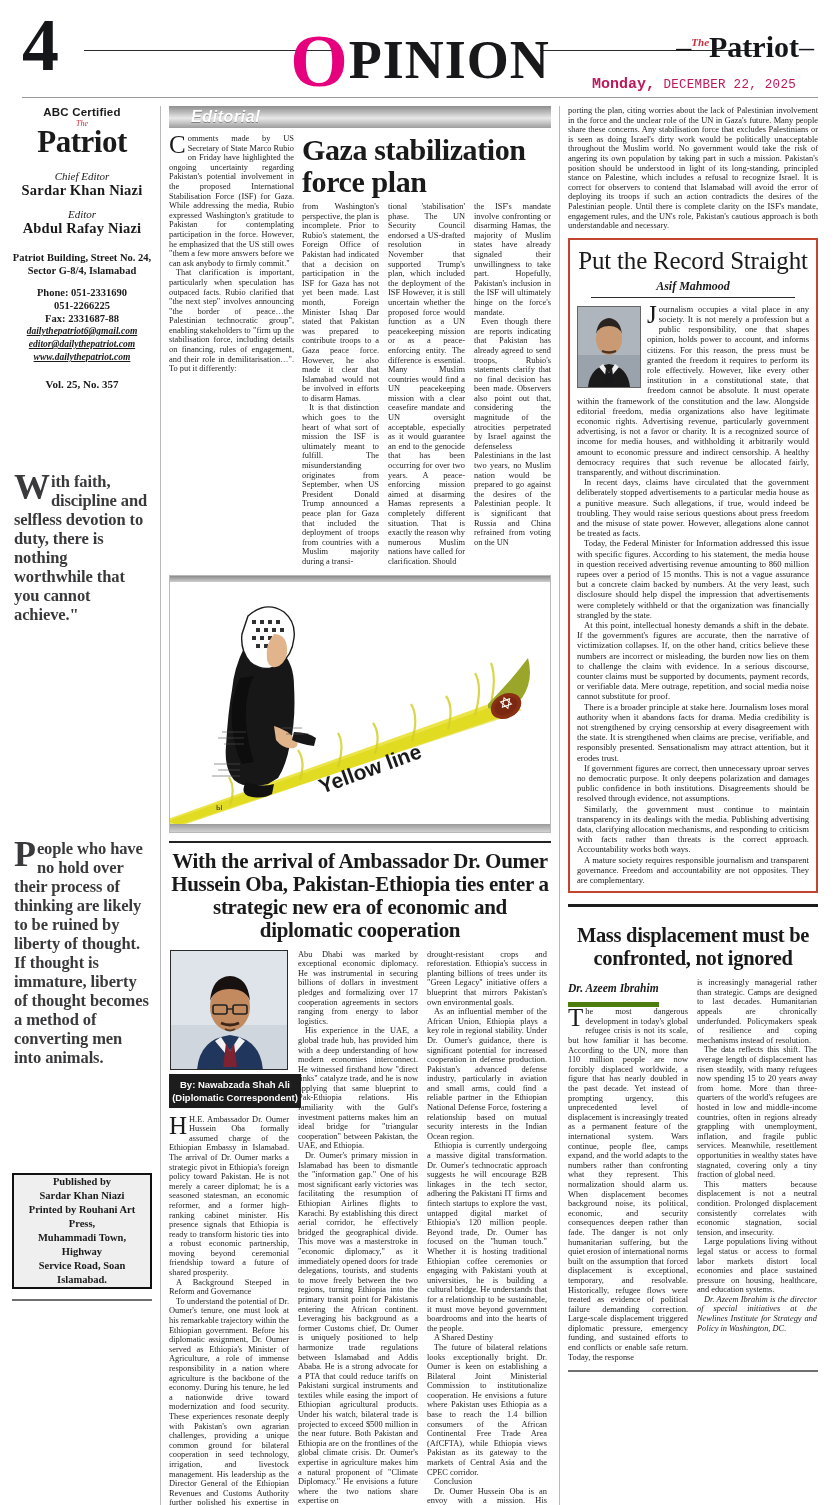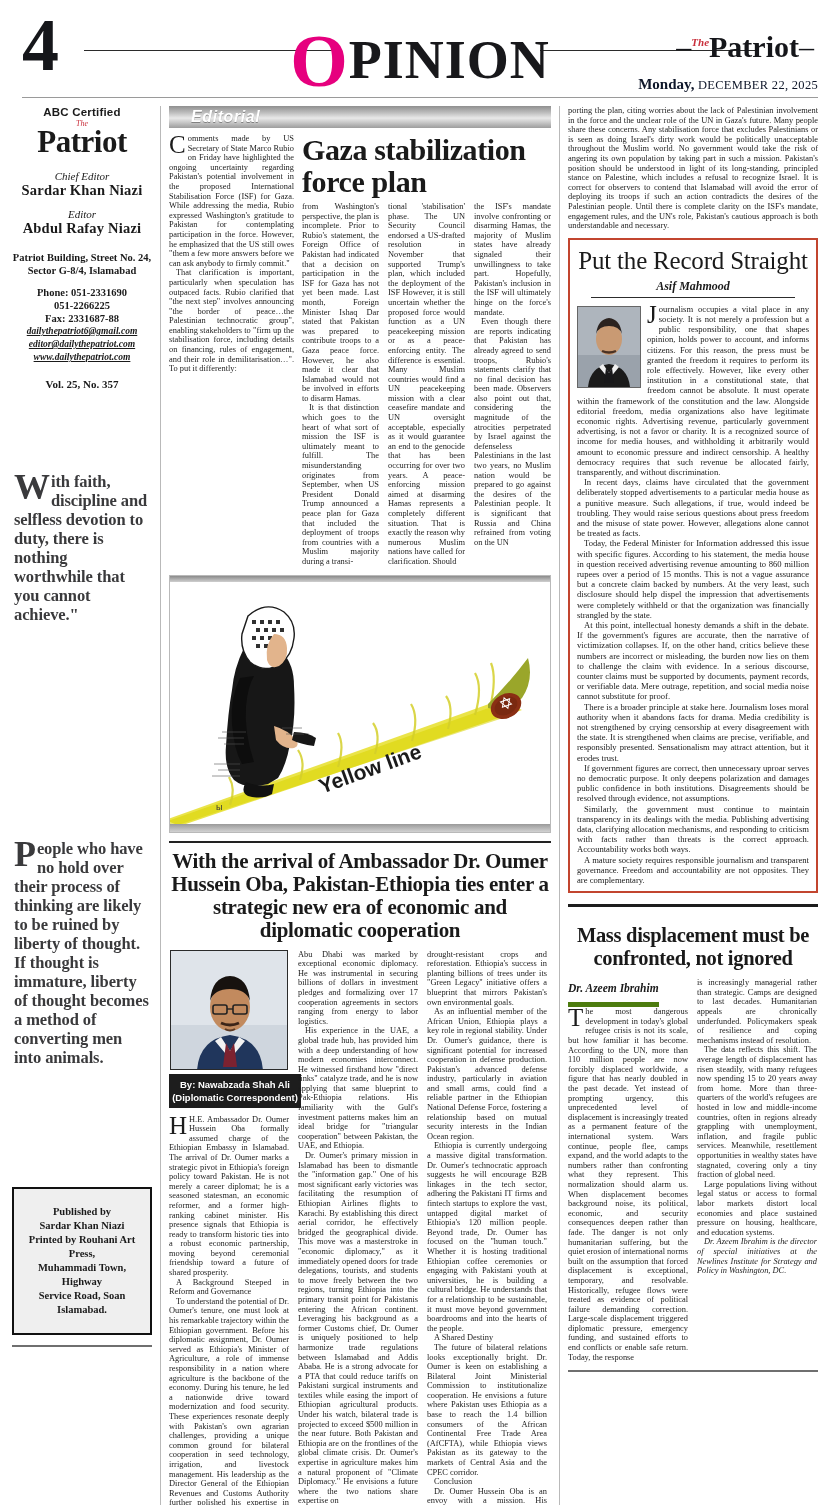--- a/index.html
+++ b/index.html
@@ -34,22 +34,22 @@
   }
   .opinion-word .drop-o { color:#e6007e; font-size:74px; line-height:54px; position:relative; top:8px; }
   .brand-patriot {
     position:absolute; right:14px; top:16px;
     font-family:"Liberation Serif", serif; font-size:30px; font-weight:700; color:#15161a;
     letter-spacing:0px;
   }
   .brand-patriot .tick { color:#c9303c; font-size:11px; vertical-align:super; font-style:italic; }
   .brand-dash { color:#15161a; font-weight:400; }
   .issue-date {
-    position:absolute; right:10px; top:62px;
-    font-family:Liberation Serif, serif; font-size:14px; color:#0f172a;
+    position:absolute; right:32px; top:62px;
+    font-family:Liberation Mono, monospace; font-size:14px; color:#be185d;
   }
   .issue-date .dow { font-weight:700; font-size:15px; }
   .issue-date .dt { font-variant: small-caps; letter-spacing:.3px; font-size:12.5px; }
   .masthead-underline { position:absolute; left:10px; right:10px; top:83px; height:1px; background:#9a9a9a; }
 
   
   .cols { display:flex; gap:0px; margin-top:8px; }
   .col-left { width:148px; flex:none; padding-right:8px; }
   .col-mid  { width:400px; flex:none; padding:0 8px; border-left:1px solid #b9b9b9; border-right:1px solid #b9b9b9;}
   .col-right{ width:258px; flex:none; padding-left:8px; }
@@ -71,21 +71,21 @@
   .quote-block p {
     margin:0; font-family:"Liberation Serif", serif; font-size:16.5px; line-height:19px;
     font-weight:600; color:#3a3a3c; letter-spacing:-.1px;
   }
   .quote-block .dcap {
     float:left; font-size:36px; line-height:30px; font-weight:700; padding-right:1px; color:#3a3a3c;
   }
   .quote-sep { height:62px; }
 
   .published-box {
-    border:2px solid #111; background:#efefef; margin-top:32px; padding:16px 6px;
+    border:2px solid #111; background:#efefef; margin-top:18px; padding:0 6px;
     text-align:center; font-size:10.5px; font-weight:700; line-height:14px;
   }
   .bottom-rule { margin-top:10px; height:2px; background:#6f6f6f; }
 
   
   .ed-banner {
     height:22px; margin-bottom:6px;
     background:linear-gradient(to bottom,#8f8f8f 0%,#bdbdbd 30%,#e9e9e9 55%,#9d9d9d 100%);
     display:flex; align-items:center;
   }
@@ -425,20 +425,21 @@
         <div style="width:120px">
           <div class="mass-author">Dr. Azeem Ibrahim</div>
           <div class="body-text">
             <p class="first"><span class="dropcap">T</span><span>he most dangerous development in today's global refugee crisis is not its scale, but how familiar it has become. According to the UN, more than 110 million people are now forcibly displaced worldwide, a figure that has nearly doubled in the past decade. Yet instead of prompting urgency, this unprecedented level of displacement is increasingly treated as a permanent feature of the international system. Wars continue, people flee, camps expand, and the world adapts to the numbers rather than confronting what they represent. This normalization should alarm us. When displacement becomes background noise, its political, economic, and security consequences deepen rather than fade. The danger is not only humanitarian suffering, but the quiet erosion of international norms built on the assumption that forced displacement is exceptional, temporary, and resolvable. Historically, refugee flows were treated as evidence of political failure demanding correction. Large-scale displacement triggered diplomatic pressure, emergency funding, and sustained efforts to end conflicts or enable safe return. Today, the response</span></p>
           </div>
         </div>
         <div style="width:120px">
           <div class="body-text">
             <p class="first">is increasingly managerial rather than strategic. Camps are designed to last decades. Humanitarian appeals are chronically underfunded. Policymakers speak of resilience and coping mechanisms instead of resolution.</p>
             <p>The data reflects this shift. The average length of displacement has risen steadily, with many refugees now spending 15 to 20 years away from home. More than three-quarters of the world's refugees are hosted in low and middle-income countries, often in regions already grappling with unemployment, inflation, and fragile public services. Meanwhile, resettlement opportunities in wealthy states have stagnated, covering only a tiny fraction of global need.</p>
+            <p>This matters because displacement is not a neutral condition. Prolonged displacement consistently correlates with economic stagnation, social tension, and insecurity.</p>
             <p>Large populations living without legal status or access to formal labor markets distort local economies and place sustained pressure on housing, healthcare, and education systems.</p>
             <p class="italic-note">Dr. Azeem Ibrahim is the director of special initiatives at the Newlines Institute for Strategy and Policy in Washington, DC.</p>
           </div>
         </div>
       </div>
       <div class="rt-bottom-rule"></div>
     </div>
 
   </div>
 </div>

